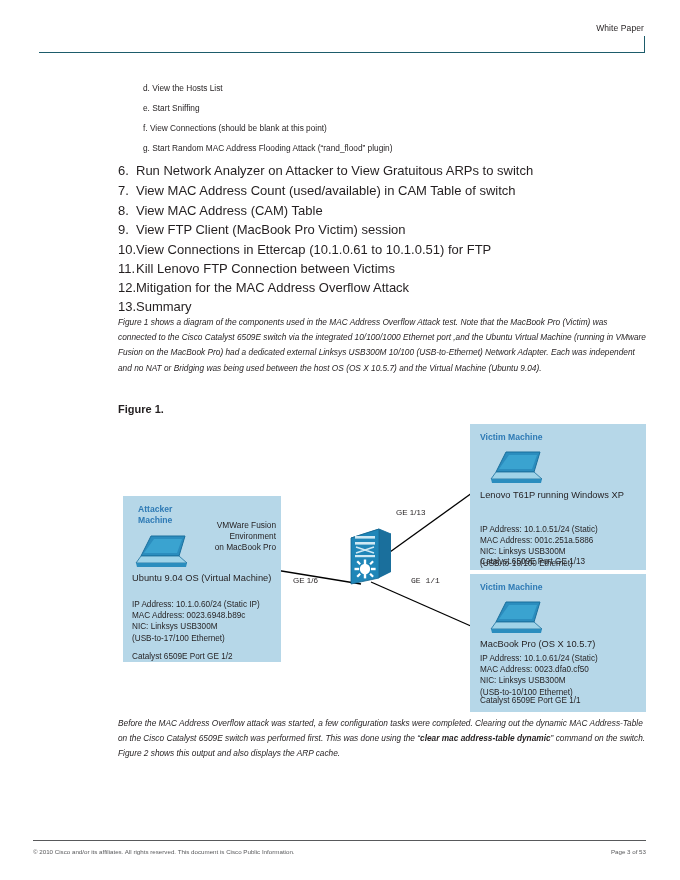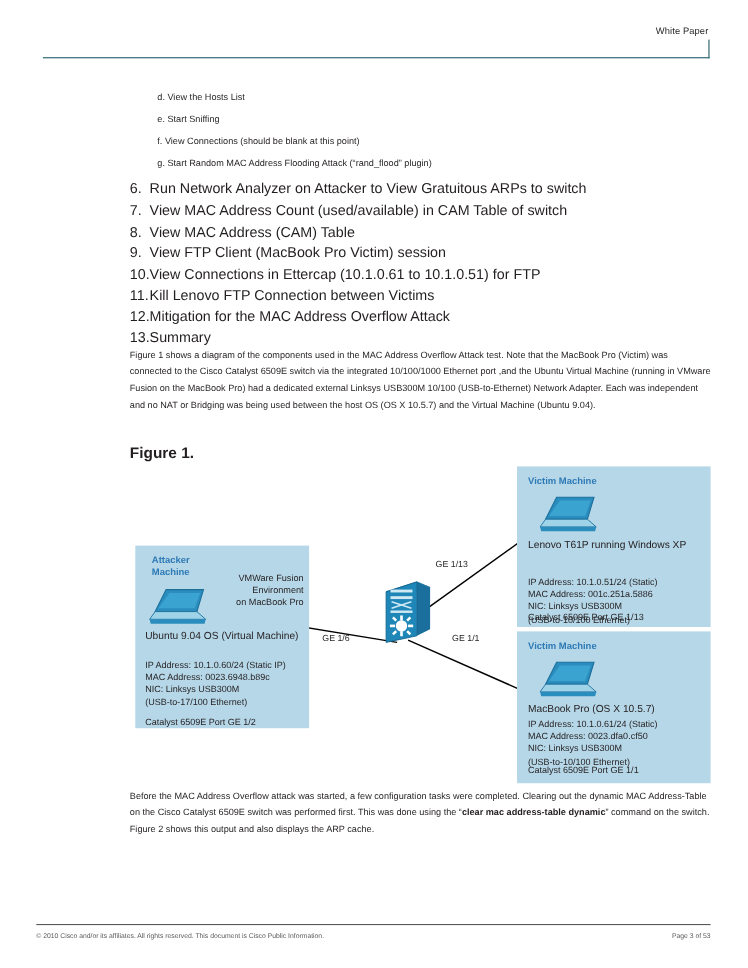--- a/index.html
+++ b/index.html
@@ -79,26 +79,27 @@
   }
 
   .para {
     position: absolute;
     left: 118px;
     width: 528px;
     font-size: 8.3px;
     line-height: 15.2px;
     color: #231f20;
     text-align: left;
+    font-style: italic;
   }
 
   .fig-caption {
     position: absolute;
     left: 118px;
-    font-size: 14px;
+    font-size: 11px;
     font-weight: bold;
     color: #231f20;
   }
 
   
   .figure {
     position: absolute;
     left: 118px;
     top: 424px;
     width: 528px;
@@ -299,21 +300,21 @@
           <rect x="26" y="39.8" width="4.6" height="2.4"></rect>
           <rect x="11.6" y="33.6" width="4.2" height="2.2" transform="rotate(45 13.7 34.7)"></rect>
           <rect x="24.5" y="46.2" width="4.2" height="2.2" transform="rotate(45 26.6 47.3)"></rect>
           <rect x="24.5" y="33.6" width="4.2" height="2.2" transform="rotate(-45 26.6 34.7)"></rect>
           <rect x="11.6" y="46.2" width="4.2" height="2.2" transform="rotate(-45 13.7 47.3)"></rect>
         </g>
       </svg>
     </div>
 
     <div class="port-label" style="left:175px; top:152px;">GE 1/6</div>
-    <div class="port-label" style="left:293px; top:152px;">GE 1/1</div>
+    <div class="port-label" style="left:293px; top:152px;font-family:Liberation Mono, monospace;">GE 1/1</div>
     <div class="port-label" style="left:278px; top:84px;">GE 1/13</div>
 
 
     <div class="panel panel-victim-1"></div>
     <div class="panel-title" style="left:362px; top:8px;">Victim Machine</div>
 
     <div class="icon-holder" style="left:372px; top:26px;">
       <svg width="58" height="36" viewBox="0 0 58 36">
         <polygon points="16,2 50,2 44,22 6,22" fill="#2b8dbe" stroke="#1a6f9c" stroke-width="1"></polygon>
         <polygon points="19,5 47,5 42,19 9,19" fill="#3aa3d0"></polygon>

